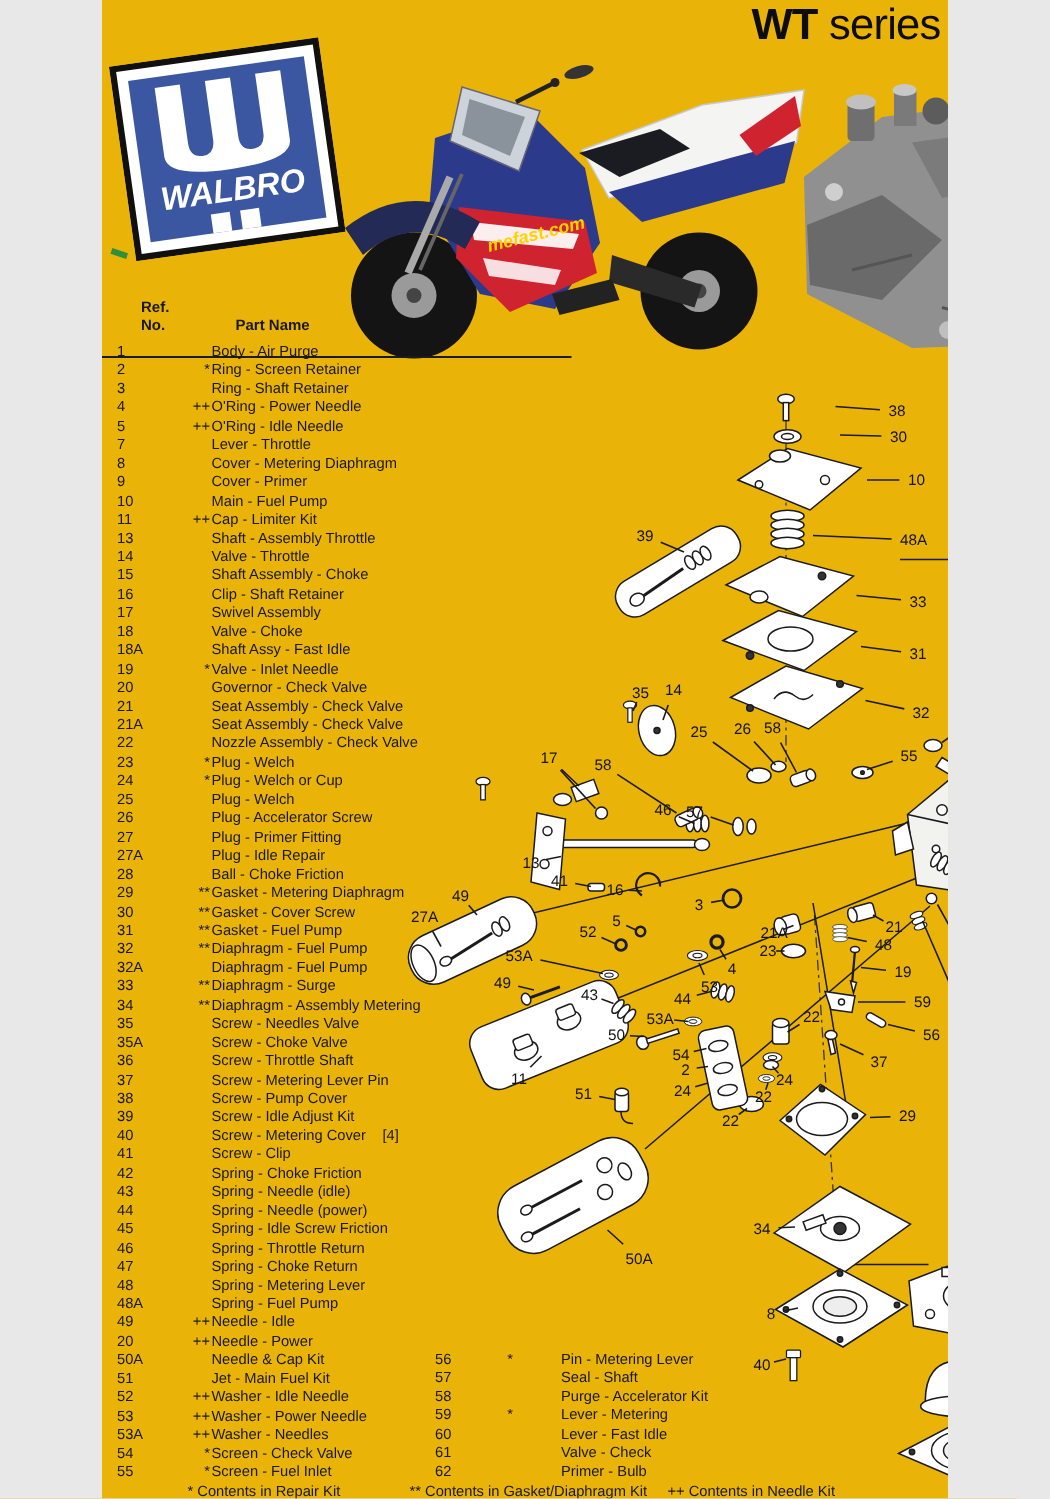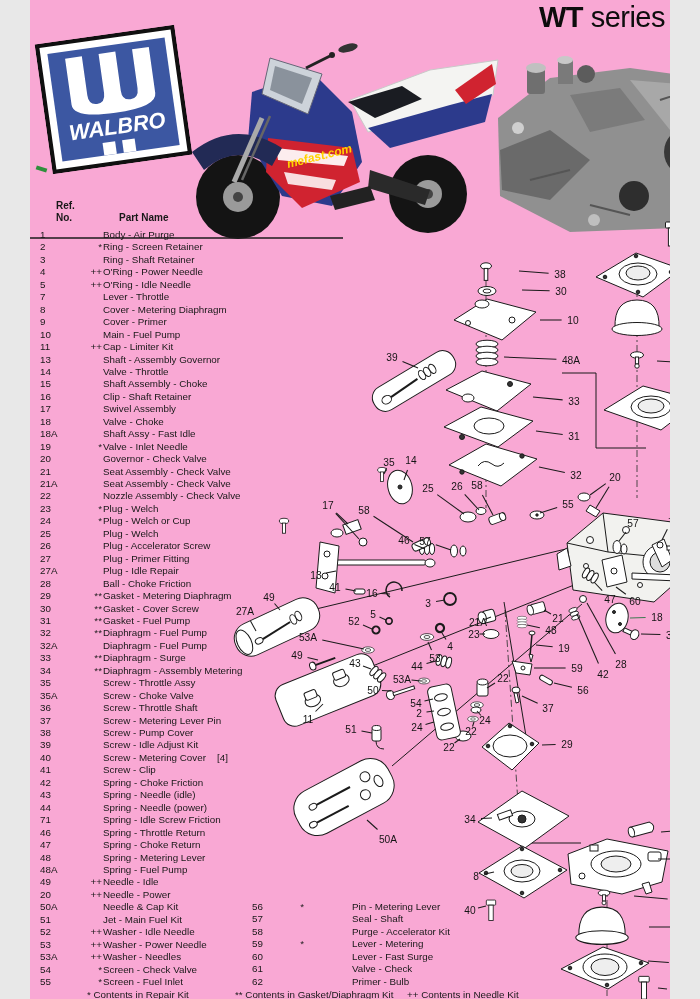--- a/index.html
+++ b/index.html
@@ -1,36 +1,36 @@
 <!DOCTYPE html>
 <html><head>
 <meta charset="utf-8">
 <style>
   html,body{margin:0;padding:0;background:#e8e8e8;}
-  .page{position:relative;width:640px;height:999px;margin:0 auto;background:#f9a8d4;
+  .page{position:relative;width:564px;height:999px;margin:0 auto;background:#eab308;
         overflow:hidden;font-family:"Liberation Sans",sans-serif;color:#181818;}
   .title{position:absolute;top:1px;right:5px;font-size:29px;letter-spacing:-0.5px;
          color:#0d0d0d;white-space:nowrap;}
   .title .tb{font-weight:bold;}
   .logo-wrap{position:absolute;left:13px;top:34px;width:141px;height:131px;
              transform:rotate(-8deg);transform-origin:50% 50%;}
   .green-tick{position:absolute;left:6px;top:167px;width:11px;height:4px;
               background:#2f8f3c;transform:rotate(18deg);}
   .hdr{position:absolute;font-size:10px;font-weight:bold;white-space:nowrap;padding-left:16px;}
   .plist{position:absolute;font-size:9.8px;}
   .prow{position:absolute;height:12.45px;white-space:nowrap;line-height:11px;}
   .pno{position:absolute;left:0;}
   .psym{position:absolute;text-align:right;}
   .pname{position:absolute;}
   .pqty{position:absolute;}
   .c1 .psym{left:34px;width:28px;}
   .c1 .pname{left:63px;}
   .c1 .pqty{left:177px;}
   .c2 .psym{left:28px;width:24px;}
-  .c2 .pname{left:100px;text-align:center;}
+  .c2 .pname{left:84px;text-align:center;}
   .fnote{position:absolute;font-size:9.8px;white-space:nowrap;}
   svg text.cnum{font-family:"Liberation Sans",sans-serif;font-size:10.2px;fill:#141414;}
   .diagram-svg{position:absolute;left:0;top:0;}
 </style>
 </head>
 <body>
 
 <div class="page">
 
   <div class="title"><span class="tb">WT</span><span> series</span></div>
@@ -603,21 +603,21 @@
         <span class="pno">10</span>
         <span class="pname">Main - Fuel Pump</span>
       </div>
       <div class="prow" style="top: 112.05px;">
         <span class="pno">11</span>
         <span class="psym">++</span>
         <span class="pname">Cap - Limiter Kit</span>
       </div>
       <div class="prow" style="top: 124.5px;">
         <span class="pno">13</span>
-        <span class="pname">Shaft - Assembly Governor</span>
+        <span class="pname">Shaft - Assembly Throttle</span>
       </div>
       <div class="prow" style="top: 136.95px;">
         <span class="pno">14</span>
         <span class="pname">Valve - Throttle</span>
       </div>
       <div class="prow" style="top: 149.4px;">
         <span class="pno">15</span>
         <span class="pname">Shaft Assembly - Choke</span>
       </div>
       <div class="prow" style="top: 161.85px;">
@@ -716,21 +716,21 @@
         <span class="psym">**</span>
         <span class="pname">Diaphragm - Surge</span>
       </div>
       <div class="prow" style="top: 435.75px;">
         <span class="pno">34</span>
         <span class="psym">**</span>
         <span class="pname">Diaphragm - Assembly Metering</span>
       </div>
       <div class="prow" style="top: 448.2px;">
         <span class="pno">35</span>
-        <span class="pname">Screw - Throttle Assy</span>
+        <span class="pname">Screw - Needles Valve</span>
       </div>
       <div class="prow" style="top: 460.65px;">
         <span class="pno">35A</span>
         <span class="pname">Screw - Choke Valve</span>
       </div>
       <div class="prow" style="top: 473.1px;">
         <span class="pno">36</span>
         <span class="pname">Screw - Throttle Shaft</span>
       </div>
       <div class="prow" style="top: 485.55px;">
@@ -760,21 +760,21 @@
       </div>
       <div class="prow" style="top: 560.25px;">
         <span class="pno">43</span>
         <span class="pname">Spring - Needle (idle)</span>
       </div>
       <div class="prow" style="top: 572.7px;">
         <span class="pno">44</span>
         <span class="pname">Spring - Needle (power)</span>
       </div>
       <div class="prow" style="top: 585.15px;">
-        <span class="pno">71</span>
+        <span class="pno">45</span>
         <span class="pname">Spring - Idle Screw Friction</span>
       </div>
       <div class="prow" style="top: 597.6px;">
         <span class="pno">46</span>
         <span class="pname">Spring - Throttle Return</span>
       </div>
       <div class="prow" style="top: 610.05px;">
         <span class="pno">47</span>
         <span class="pname">Spring - Choke Return</span>
       </div>
@@ -844,21 +844,21 @@
         <span class="pno">58</span>
         <span class="pname">Purge - Accelerator Kit</span>
       </div>
       <div class="prow" style="top: 37.35px;">
         <span class="pno">59</span>
         <span class="psym">*</span>
         <span class="pname">Lever - Metering</span>
       </div>
       <div class="prow" style="top: 49.8px;">
         <span class="pno">60</span>
-        <span class="pname">Lever - Fast Surge</span>
+        <span class="pname">Lever - Fast Idle</span>
       </div>
       <div class="prow" style="top: 62.25px;">
         <span class="pno">61</span>
         <span class="pname">Valve - Check</span>
       </div>
       <div class="prow" style="top: 74.7px;">
         <span class="pno">62</span>
         <span class="pname">Primer - Bulb</span>
       </div>
     </div>

